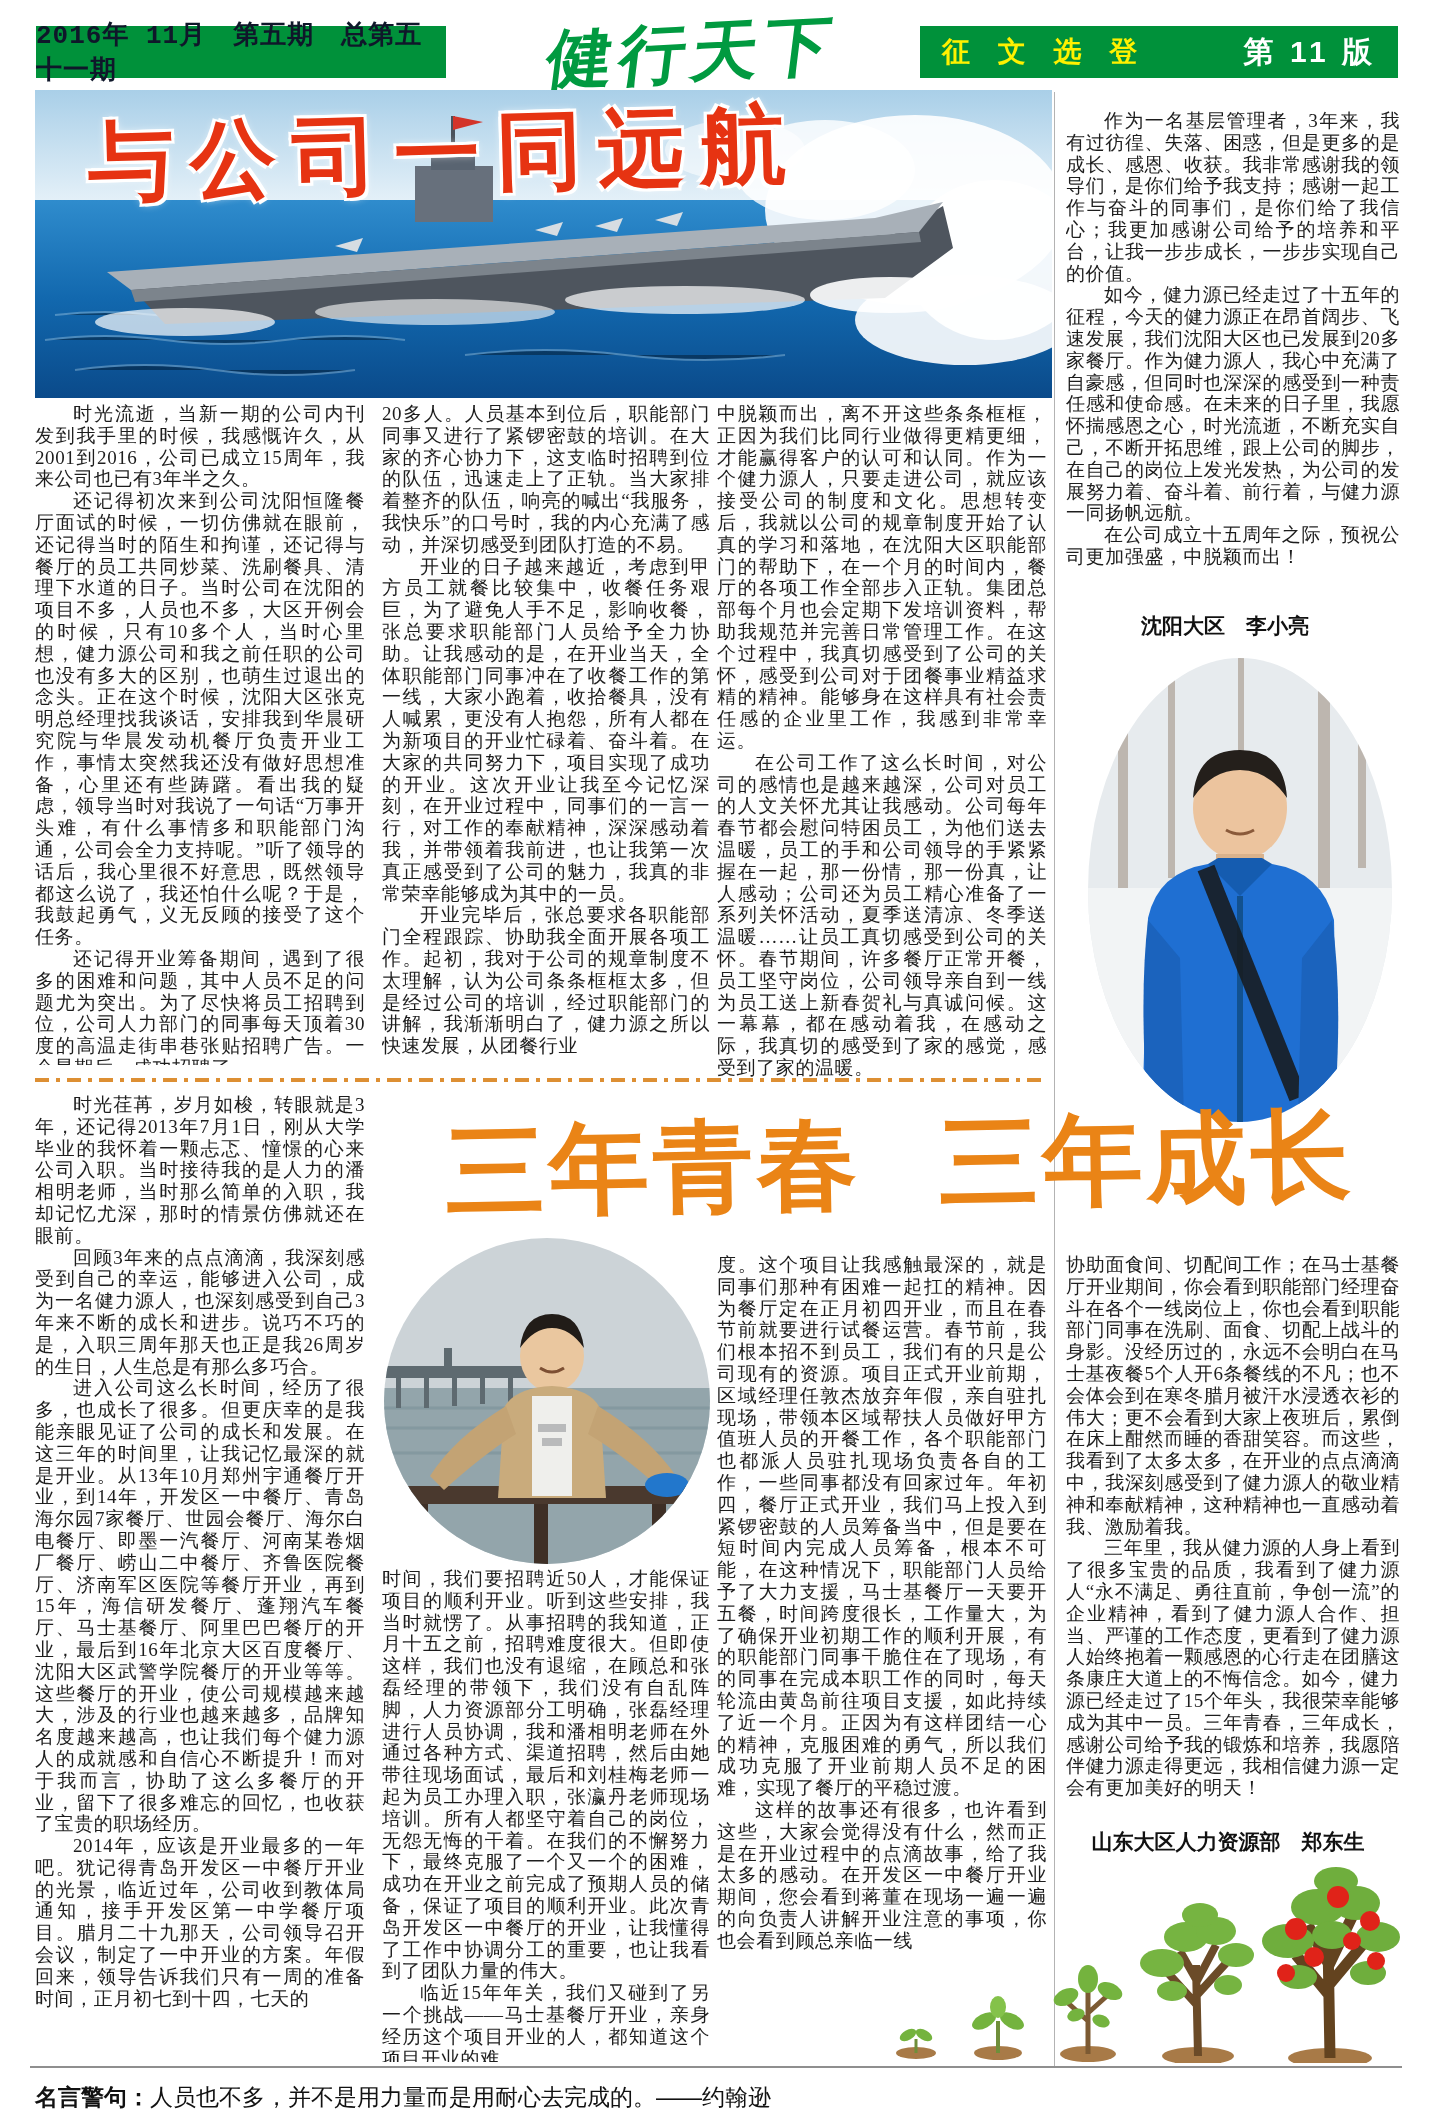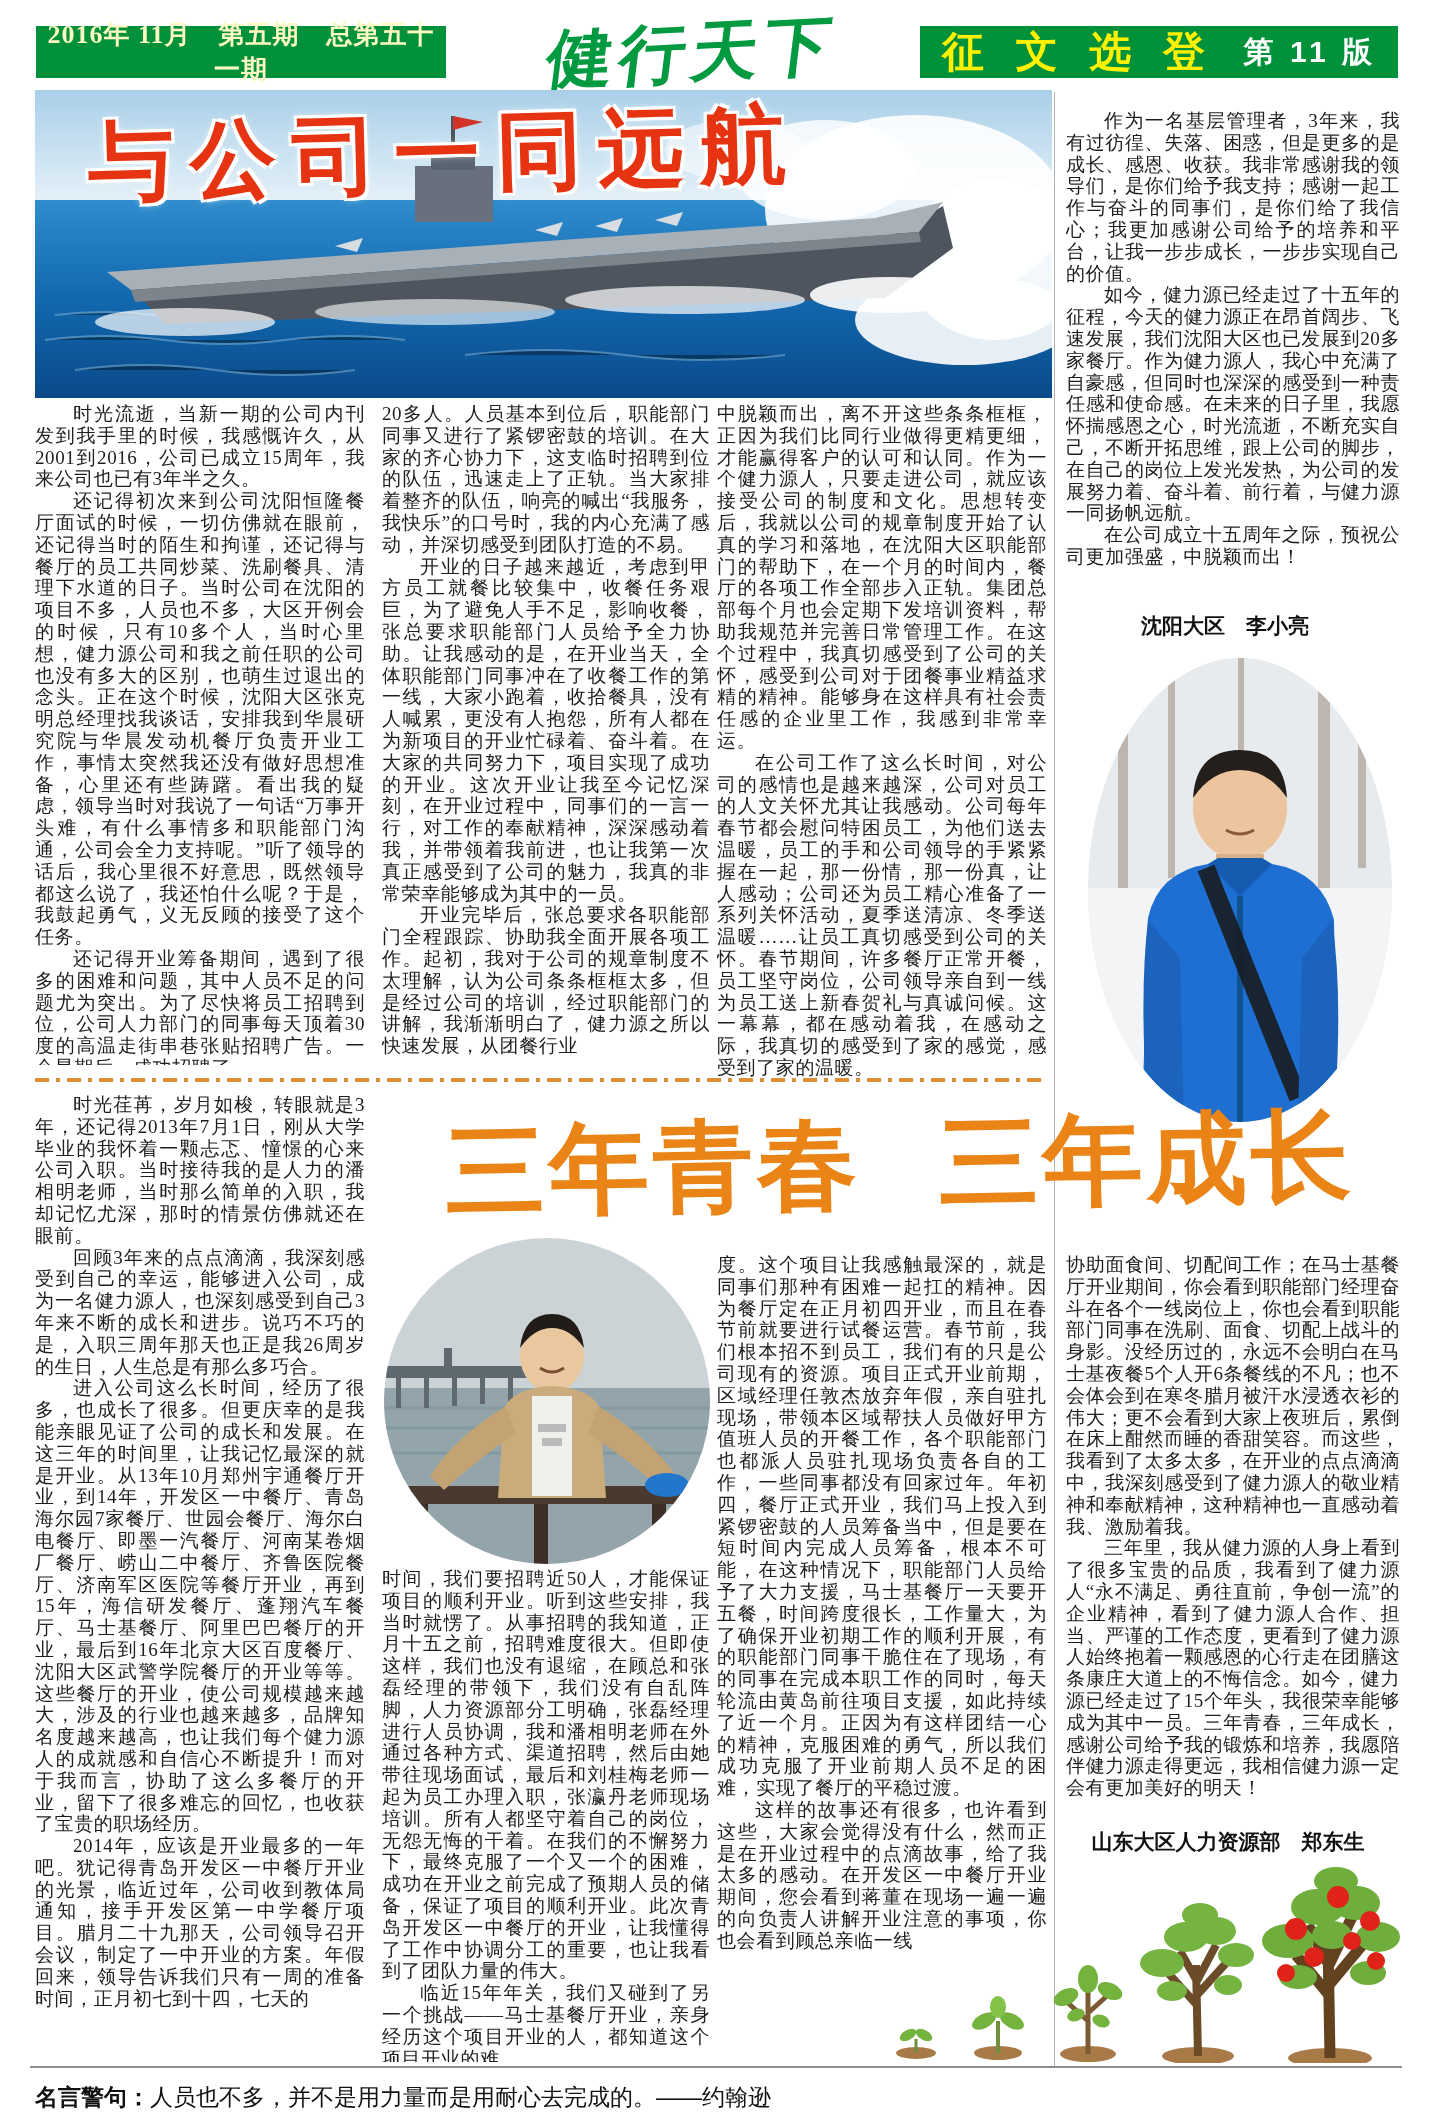--- a/index.html
+++ b/index.html
@@ -2,26 +2,26 @@
 <html><head>
 <meta charset="utf-8">
 <style>
   html,body{margin:0;padding:0;}
   body{width:1431px;height:2128px;position:relative;background:#ffffff;
        font-family:"Liberation Serif", serif;overflow:hidden;}
   .abs{position:absolute;}
   
   .hbar{position:absolute;top:26px;height:52px;background:#00913a;display:flex;align-items:center;}
   .hbar-left{left:36px;width:410px;justify-content:center;}
-  .issue{color:#fef9c3;font-weight:bold;font-size:26px;letter-spacing:1px;font-family:Liberation Serif, serif;text-align:center;}
+  .issue{color:#0f172a;font-weight:bold;font-size:26px;letter-spacing:1px;font-family:Liberation Mono, monospace;}
   .masthead{position:absolute;left:462px;top:8px;width:460px;text-align:center;color:#019a40;
             font-size:66px;font-weight:900;transform:skewX(-10deg) rotate(-3deg);
             font-family:"DejaVu Serif",serif;letter-spacing:6px;}
   .hbar-right{left:920px;width:478px;justify-content:space-between;padding:0 22px;box-sizing:border-box;}
-  .section-title{color:#fff100;font-weight:900;font-size:42px;letter-spacing:10px;font-family:"Liberation Sans",sans-serif;}
+  .section-title{color:#fff100;font-weight:900;font-size:28px;letter-spacing:10px;font-family:"Liberation Sans",sans-serif;}
   .page-no{color:#ffffff;font-weight:900;font-size:30px;letter-spacing:4px;font-family:"Liberation Sans",sans-serif;margin-left:16px;}
   
   .ship-wrap{left:35px;top:90px;width:1017px;height:308px;overflow:hidden;}
   .headline1{left:88px;top:96px;font-size:86px;font-weight:900;color:#e63312;letter-spacing:16px;
              transform:rotate(-1.5deg);font-family:"DejaVu Serif",serif;
              text-shadow:3px 3px 0 #fff,-3px -3px 0 #fff,3px -3px 0 #fff,-3px 3px 0 #fff,0 0 10px rgba(255,255,255,.9);}
   
   .body-col{position:absolute;font-size:19px;line-height:21.8px;text-align:justify;
             color:#1d1d1d;letter-spacing:.6px;overflow:hidden;}
   .body-col p{margin:0;text-indent:2em;}

